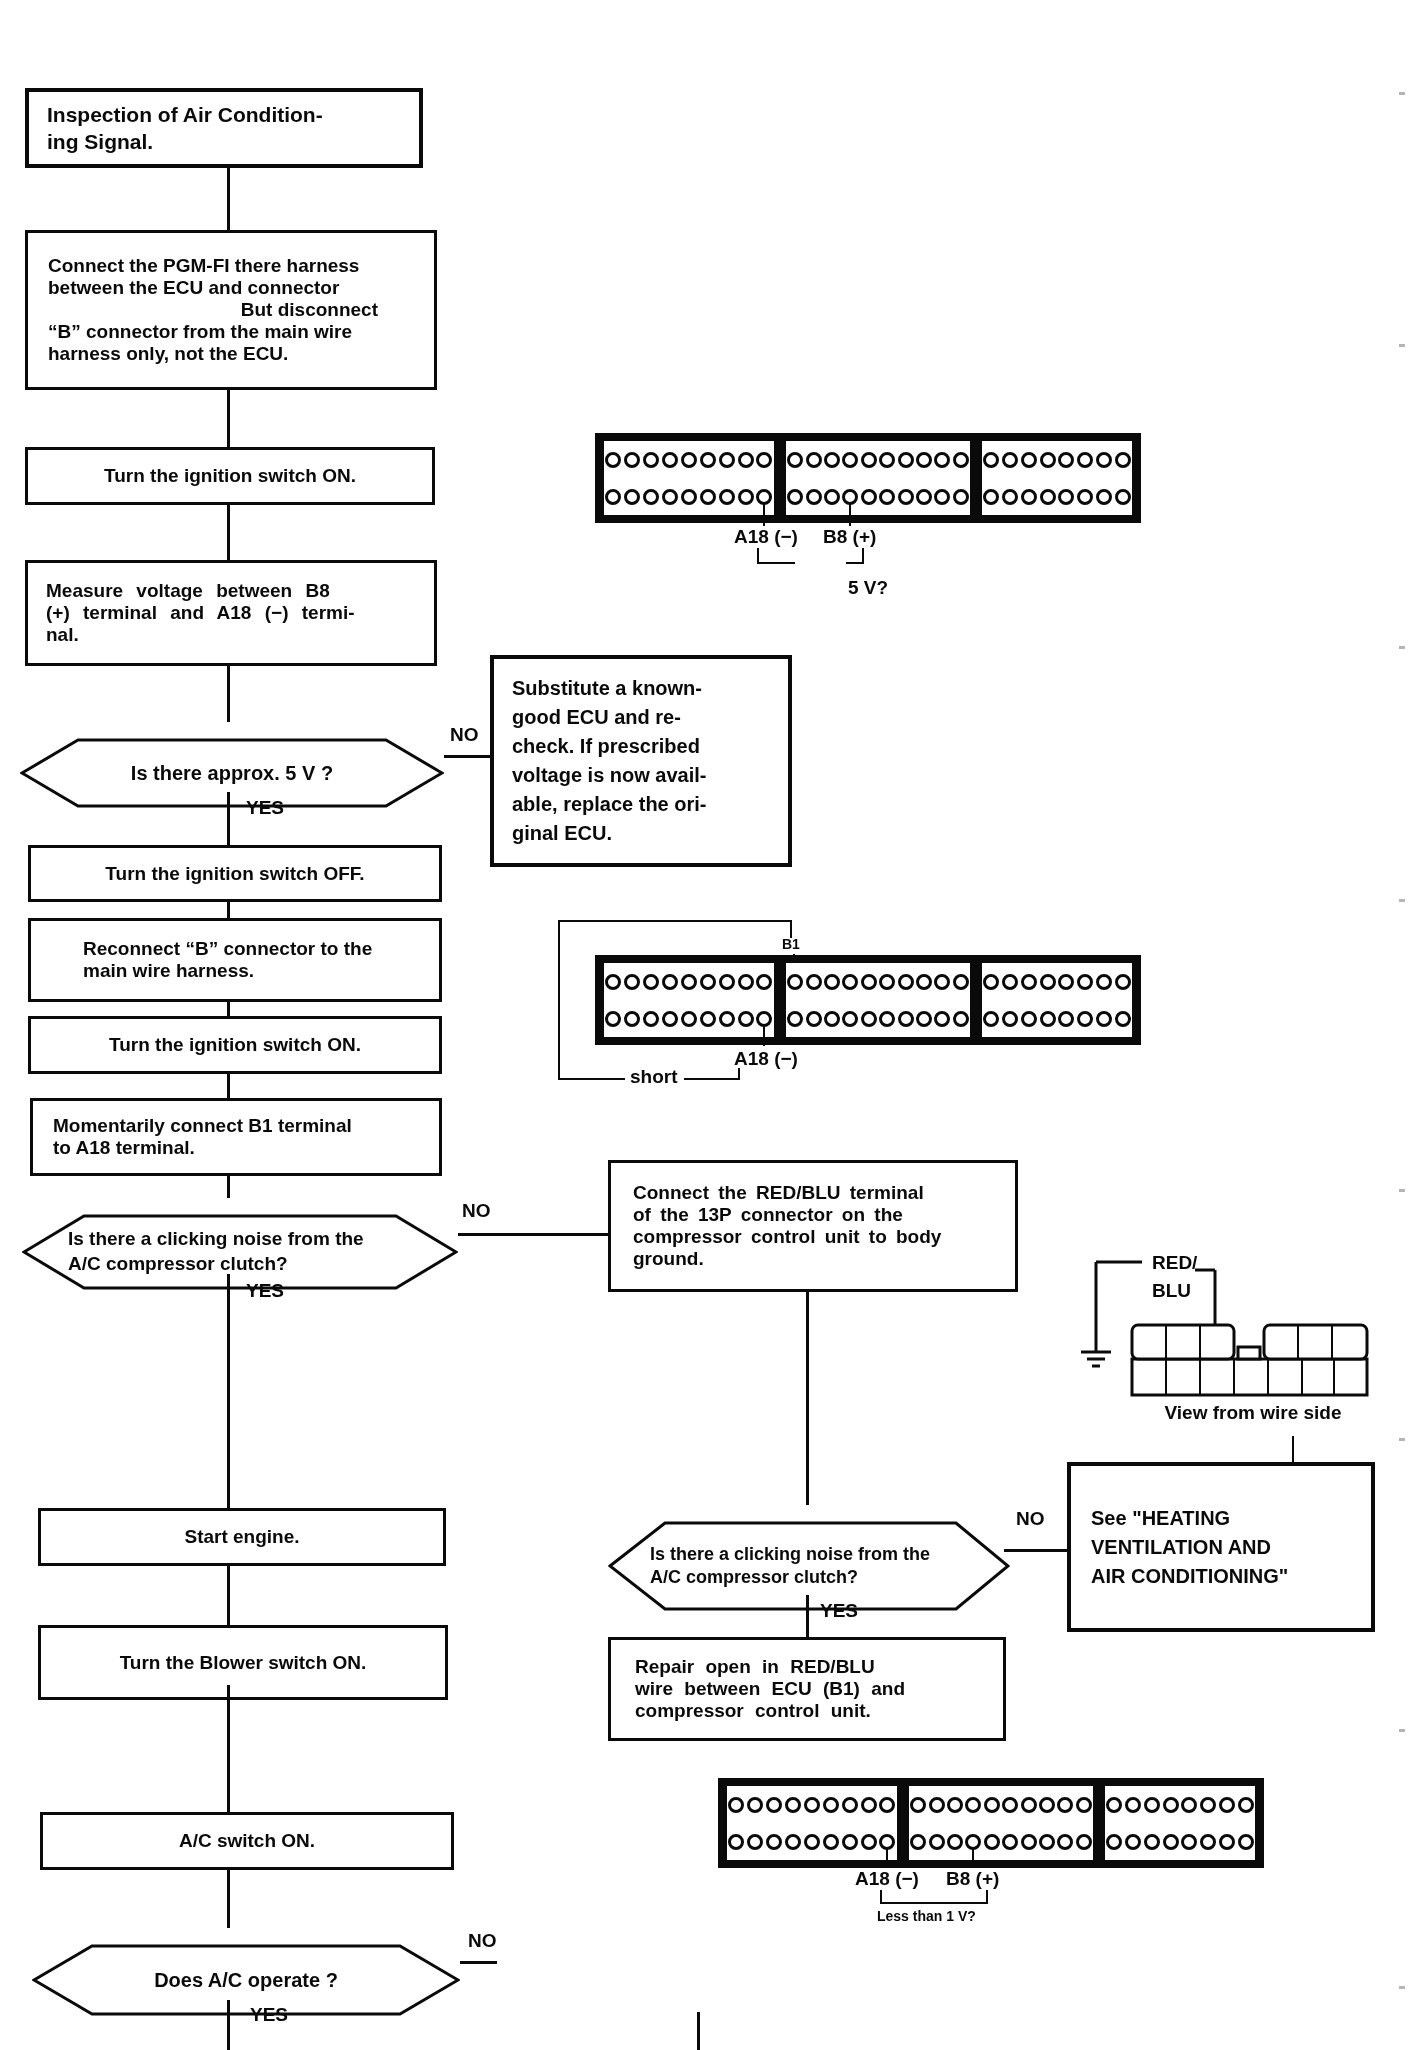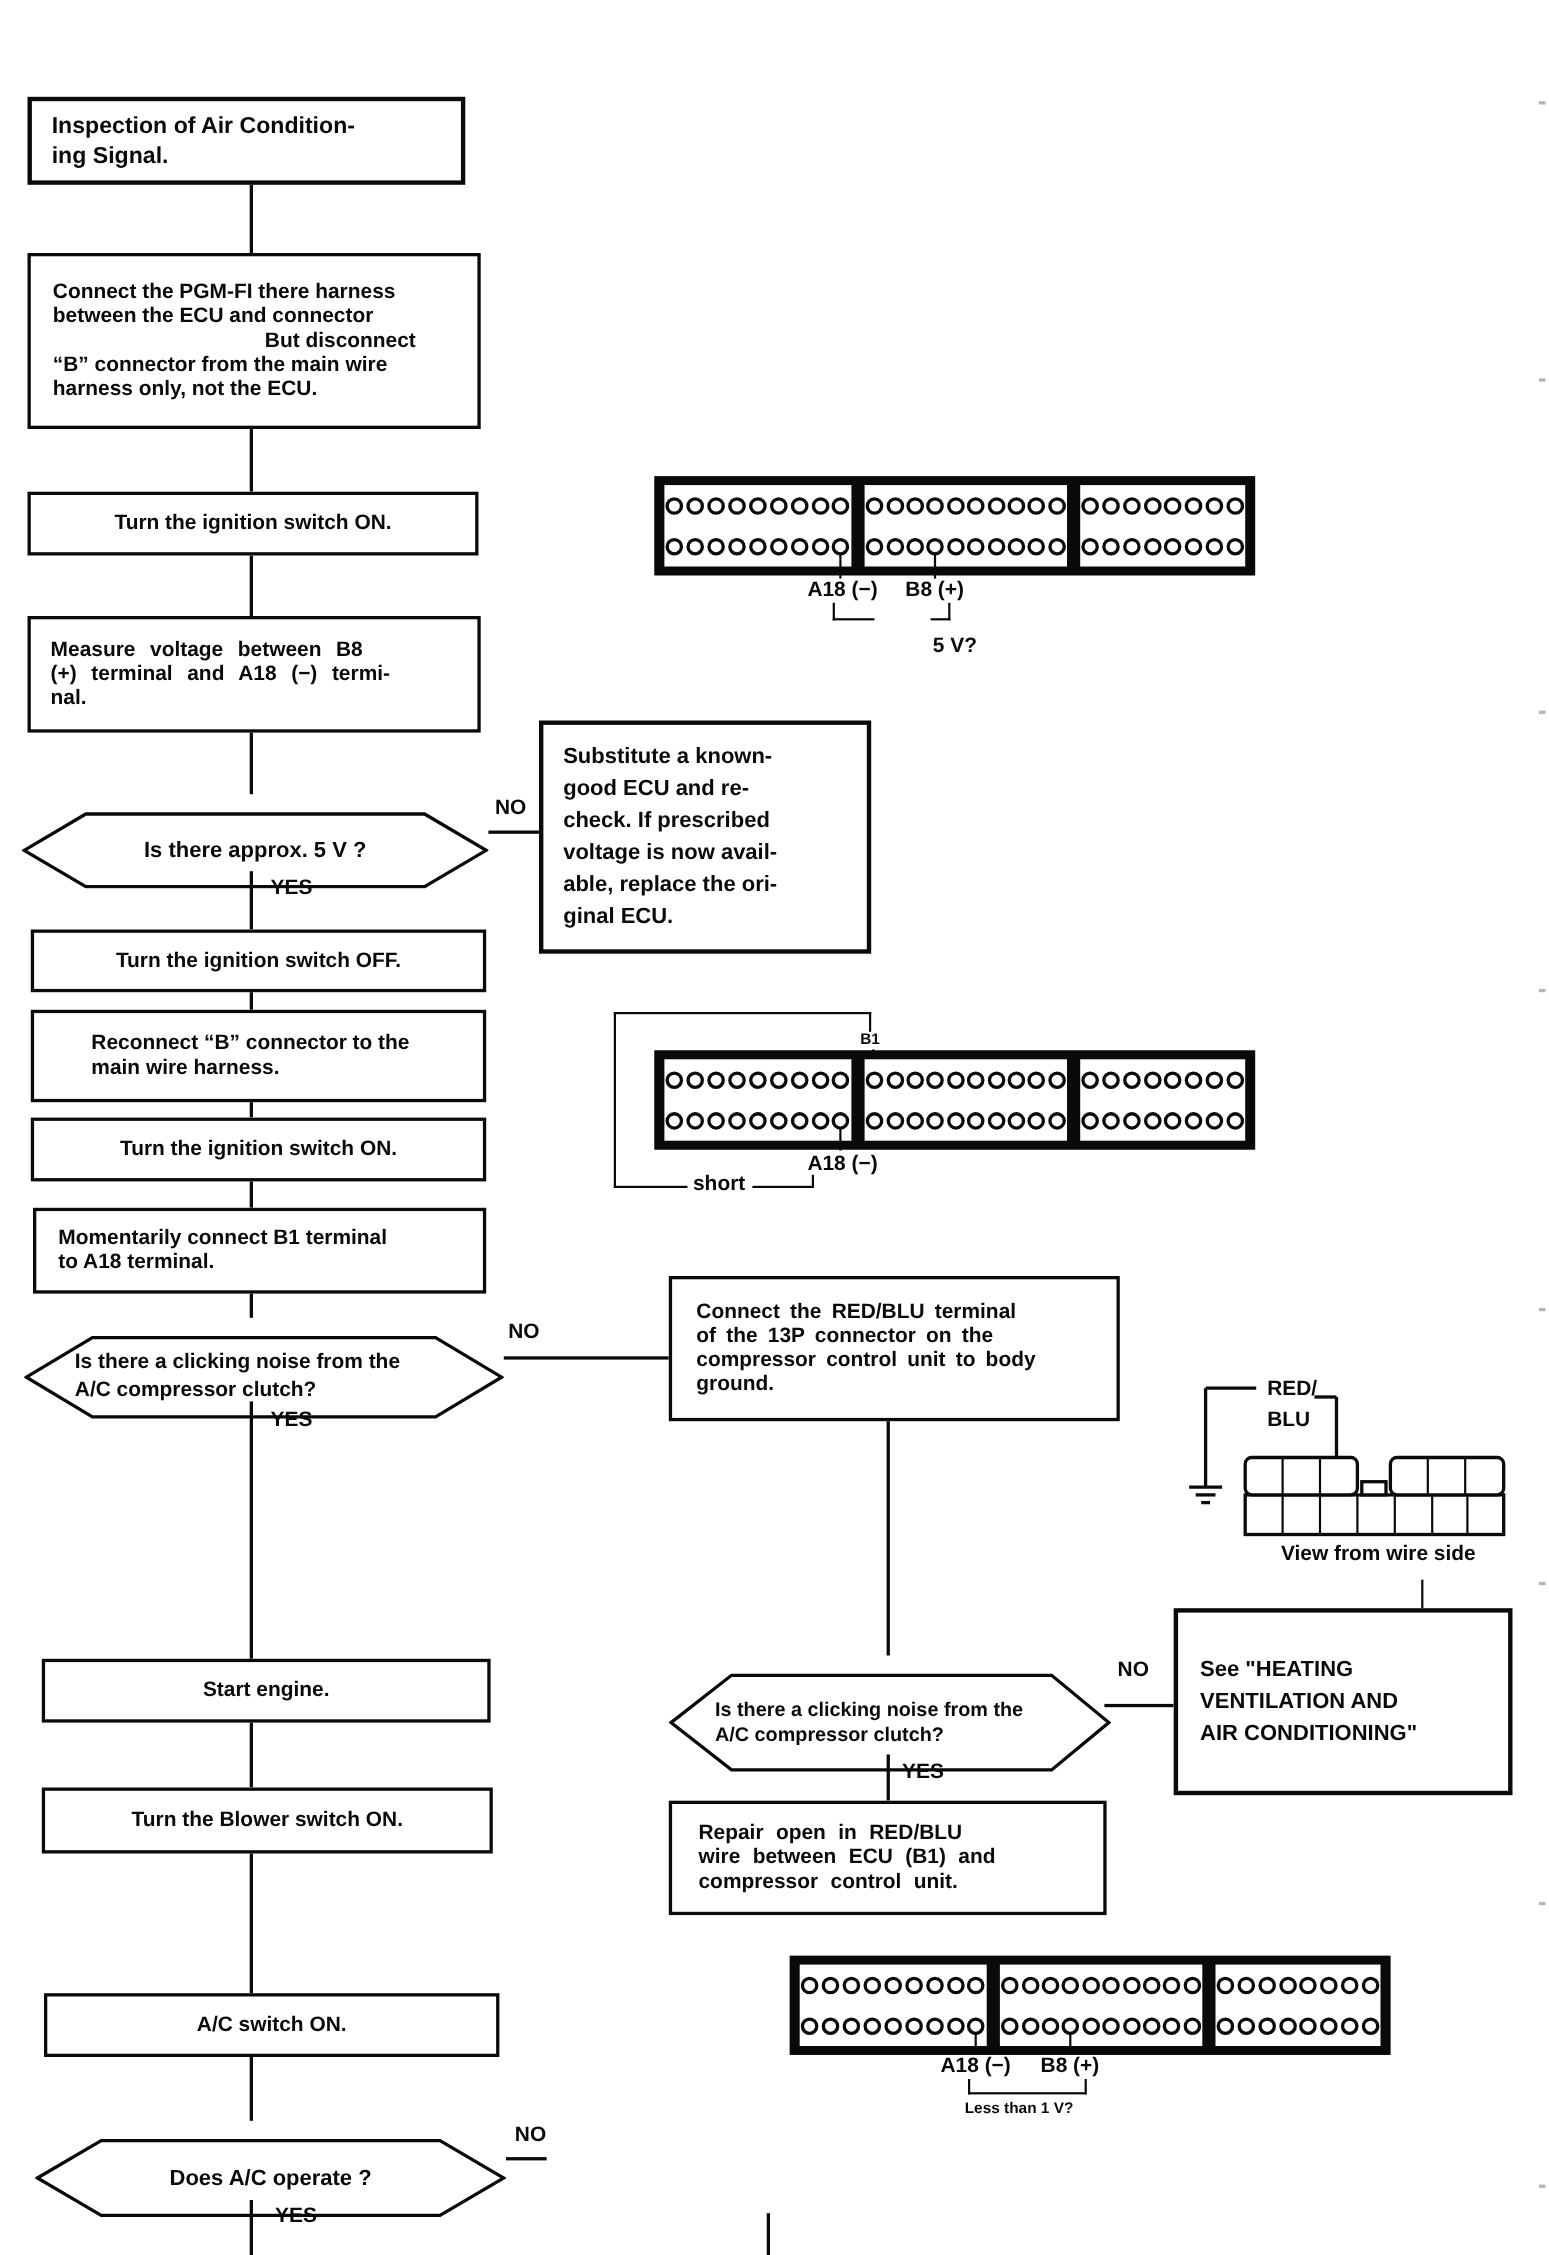--- a/index.html
+++ b/index.html
@@ -109,21 +109,21 @@
   <div class="lbl" style="left:462px;top:1200px;">NO</div>
   <div class="hline" style="left:458px;top:1233px;width:150px;"></div>
   <div class="lbl" style="left:246px;top:1280px;">YES</div>
   <div class="vline" style="left:227px;top:1274px;height:234px;"></div>
 
   <div class="box center" style="left:38px;top:1508px;width:408px;height:58px;">
     <div class="fs19">Start engine.</div>
   </div>
   <div class="vline" style="left:227px;top:1566px;height:59px;"></div>
 
-  <div class="box center" style="left:38px;top:1625px;width:410px;height:60px;">
+  <div class="box center" style="left:38px;top:1625px;width:410px;height:75px;">
     <div class="fs19">Turn the Blower switch ON.</div>
   </div>
   <div class="vline" style="left:227px;top:1685px;height:127px;"></div>
 
   <div class="box center" style="left:40px;top:1812px;width:414px;height:58px;">
     <div class="fs19">A/C switch ON.</div>
   </div>
   <div class="vline" style="left:227px;top:1870px;height:58px;"></div>
 
   <div class="hex" style="left:32px;top:1928px;width:428px;height:72px;">

